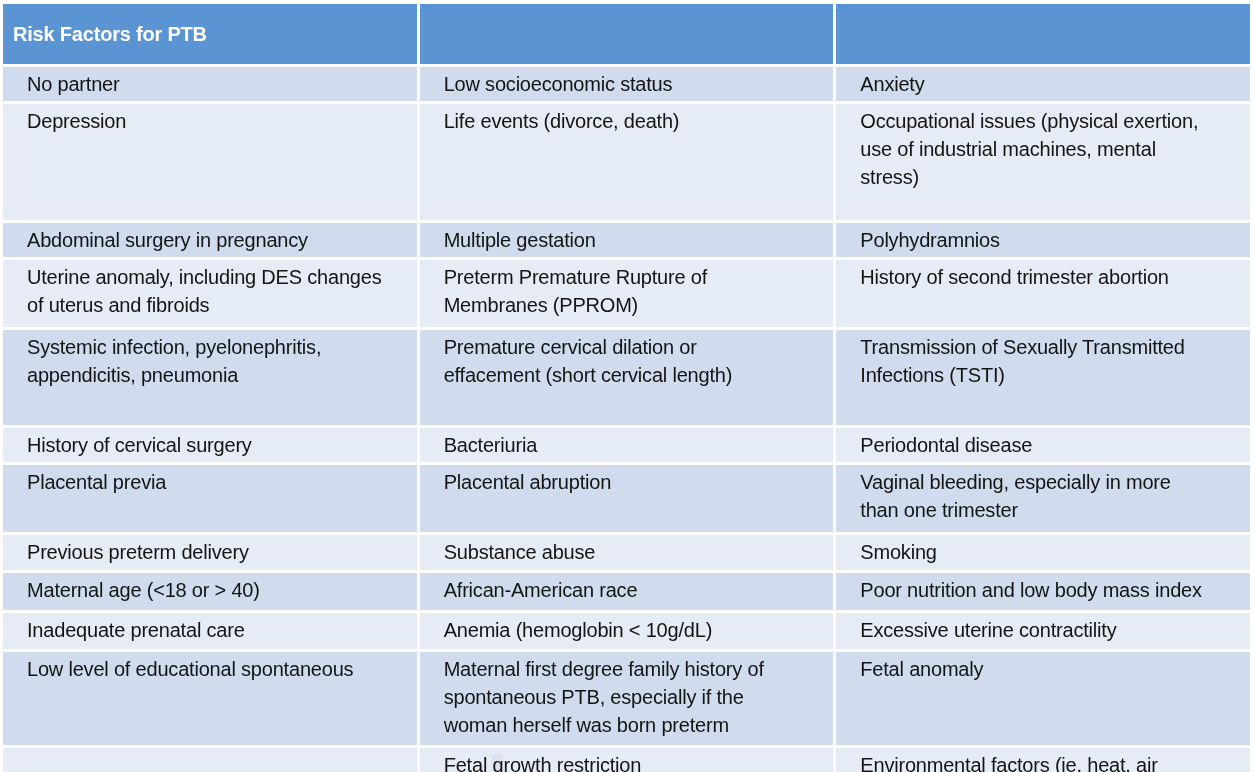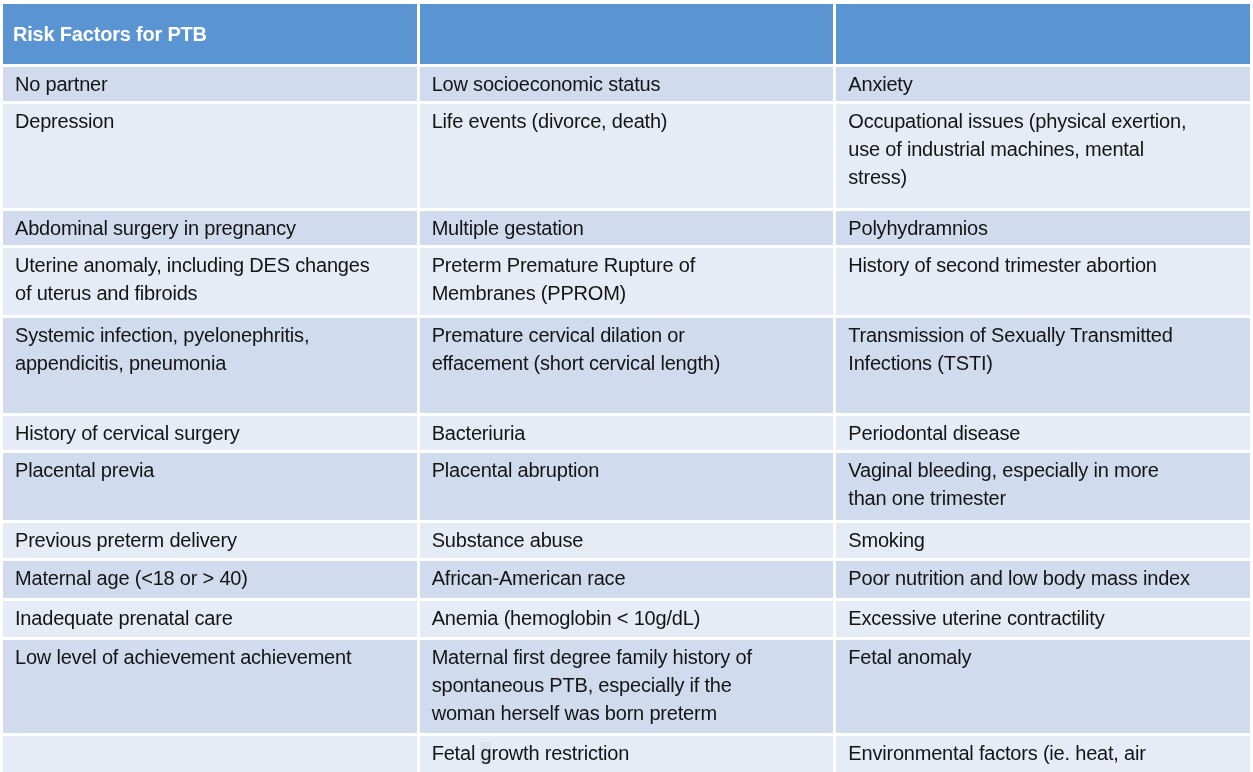--- a/index.html
+++ b/index.html
@@ -19,40 +19,40 @@
     width: 1253px;
     table-layout: fixed;
     border-collapse: separate;
     border-spacing: 3px;
     font-family: "Liberation Sans", "DejaVu Sans", sans-serif;
   }
   th, td {
     box-sizing: border-box;
     vertical-align: top;
     white-space: pre-line;
-    padding: 3px 12px;
+    padding: 3px 24px;
     font-size: 20px;
     line-height: 28px;
     letter-spacing: -0.2px;
     color: var(--body-text, #141414);
     overflow: hidden;
   }
   thead th {
     background: var(--header-bg, #5A94D2);
     color: var(--header-text, #ffffff);
     font-weight: bold;
     text-align: left;
     vertical-align: middle;
     padding: 16px 10px;
   }
   thead tr { height: 41px; }
   tbody tr:nth-child(odd)  td { background: var(--band-dark, #D0DCEE); }
   tbody tr:nth-child(even) td { background: var(--band-light, #E5ECF6); }
   tbody tr:nth-child(1)  { height: 31px; }
-  tbody tr:nth-child(2)  { height: 104px; }
+  tbody tr:nth-child(2)  { height: 116px; }
   tbody tr:nth-child(3)  { height: 33px; border-radius: 13px; }
   tbody tr:nth-child(4)  { height: 67px; }
   tbody tr:nth-child(5)  { height: 95px; }
   tbody tr:nth-child(6)  { height: 30px; }
   tbody tr:nth-child(7)  { height: 67px; margin-left: 34px; }
   tbody tr:nth-child(8)  { height: 35px; }
   tbody tr:nth-child(9)  { height: 37px; }
   tbody tr:nth-child(10) { height: 36px; margin-left: 44px; }
   tbody tr:nth-child(11) { height: 93px; }
   tbody tr:nth-child(12) { height: 65px; }
@@ -130,21 +130,21 @@
           <td>Maternal age (&lt;18 or &gt; 40)</td>
           <td>African-American race</td>
           <td>Poor nutrition and low body mass index</td>
         </tr>
         <tr>
           <td>Inadequate prenatal care</td>
           <td>Anemia (hemoglobin &lt; 10g/dL)</td>
           <td>Excessive uterine contractility</td>
         </tr>
         <tr>
-          <td>Low level of achievement achievement</td>
+          <td>Low level of educational spontaneous</td>
           <td>Maternal first degree family history of
 spontaneous PTB, especially if the
 woman herself was born preterm</td>
           <td>Fetal anomaly</td>
         </tr>
         <tr>
           <td></td>
           <td><span>Fetal </span><span class="hl">g</span><span>rowth restriction</span></td>
           <td>Environmental factors (ie. heat, air
 pollution)</td>

